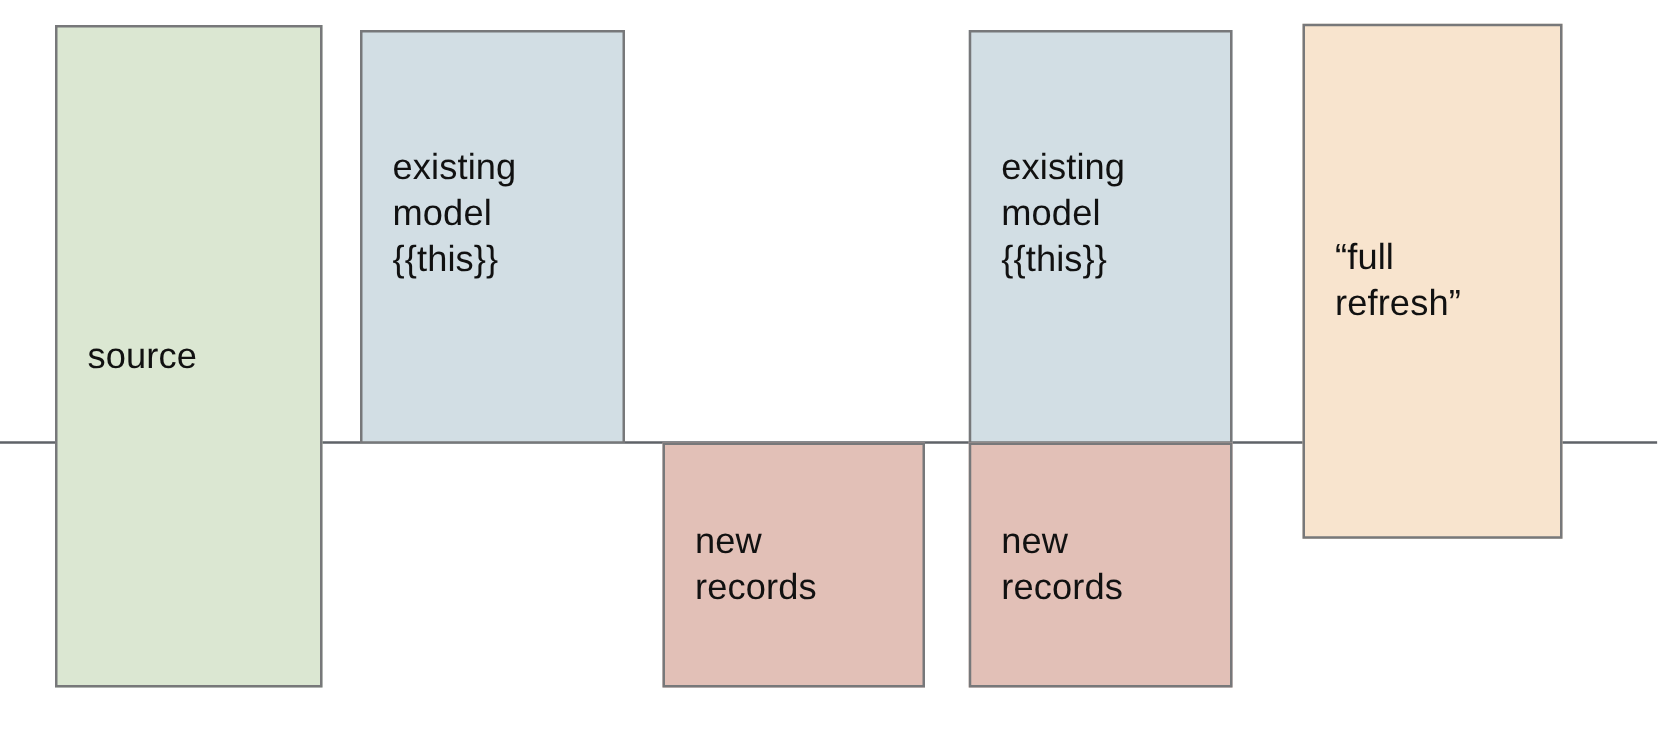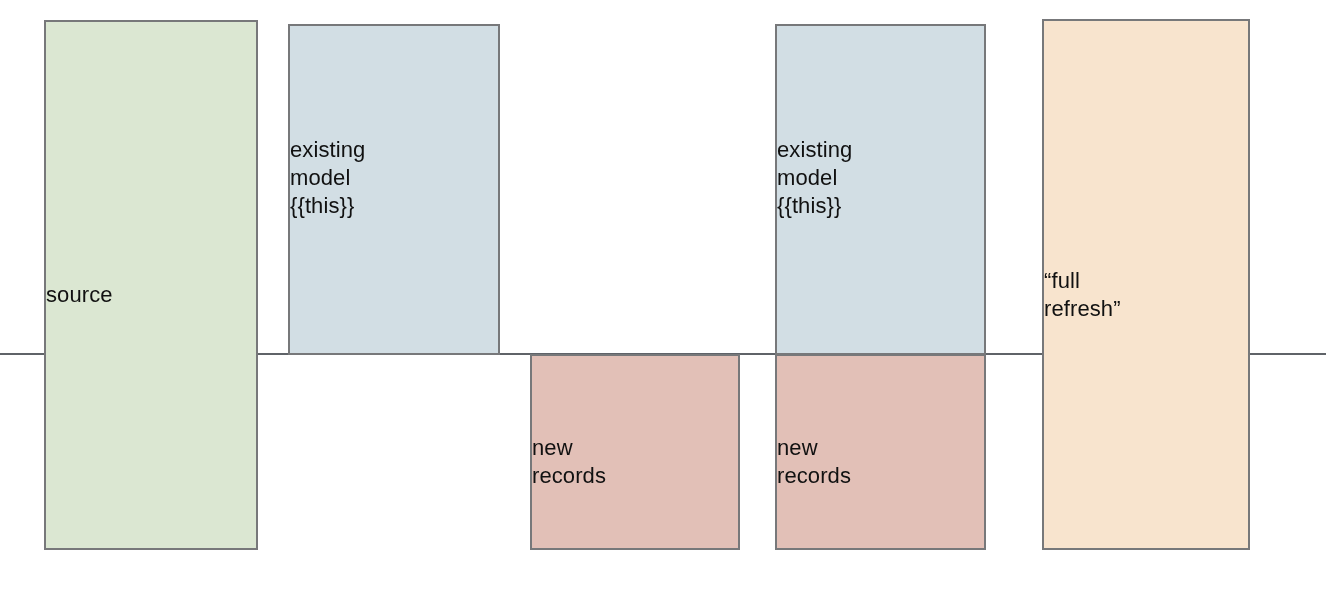--- a/index.html
+++ b/index.html
@@ -27,27 +27,27 @@
   }
   .box {
     position: absolute;
     box-sizing: border-box;
     border: 2px solid #77787a;
     display: flex;
     align-items: center;
     justify-content: flex-start;
   }
   .box .label {
-    font-size: 22px;
+    font-size: 29px;
     line-height: 1.27;
     color: #111111;
+    padding-left: 24px;
     padding-right: 8px;
     white-space: pre-line;
     letter-spacing: 0.1px;
-    margin-top: 20px;
   }
   
   .box--source {
     left: 44px;
     top: 20px;
     width: 214px;
     height: 530px;
     background: #dbe7d2;
     z-index: 3;
   }
@@ -89,21 +89,21 @@
     width: 211px;
     height: 196px;
     background: #e2c0b7;
     z-index: 3;
   }
   
   .box--full-refresh {
     left: 1042px;
     top: 19px;
     width: 208px;
-    height: 531px;
+    height: 412px;
     background: #f8e4ce;
     z-index: 3;
   }
 </style>
 </head>
 <body>
 
 <div id="canvas">
 
   <div class="divider"></div>

